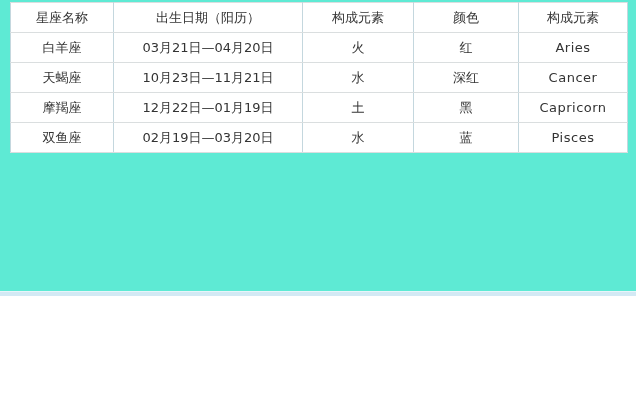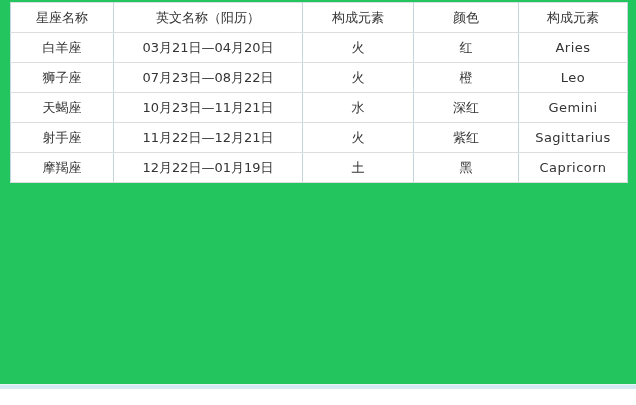--- a/index.html
+++ b/index.html
@@ -4,22 +4,22 @@
 <style>
   * { margin: 0; padding: 0; box-sizing: border-box; }
   html, body {
     width: 636px; height: 405px;
     background: #ffffff;
     font-family: "DejaVu Sans", "Liberation Sans", sans-serif;
     overflow: hidden;
   }
   .page {
     position: relative;
-    width: 636px; height: 389px;
-    background: #22c55e;
+    width: 636px; height: 296px;
+    background: #5eead4;
   }
   table.zodiac {
     position: absolute;
     left: 10px; top: 2px;
     width: 617px;
     border-collapse: collapse;
     table-layout: fixed;
   }
   table.zodiac th, table.zodiac td {
     height: 30px;
@@ -59,71 +59,64 @@
     <colgroup>
       <col style="width:103px">
       <col style="width:189px">
       <col style="width:111px">
       <col style="width:105px">
       <col style="width:109px">
     </colgroup>
     <thead>
       <tr>
         <th>星座名称</th>
-        <th>英文名称（阳历）</th>
+        <th>出生日期（阳历）</th>
         <th>构成元素</th>
         <th>颜色</th>
         <th>构成元素</th>
       </tr>
     </thead>
     <tbody id="zodiac-body">
     <tr>
       <td>白羊座</td>
       <td>03月21日—04月20日</td>
       <td>火</td>
       <td>红</td>
       <td class="en">Aries</td>
     </tr>
 
 
 
 
-    <tr>
-      <td>狮子座</td>
-      <td>07月23日—08月22日</td>
-      <td>火</td>
-      <td>橙</td>
-      <td class="en">Leo</td>
-    </tr>
 
 
 
     <tr>
       <td>天蝎座</td>
       <td>10月23日—11月21日</td>
       <td>水</td>
       <td>深红</td>
-      <td class="en">Gemini</td>
+      <td class="en">Cancer</td>
     </tr>
 
-    <tr>
-      <td>射手座</td>
-      <td>11月22日—12月21日</td>
-      <td>火</td>
-      <td>紫红</td>
-      <td class="en">Sagittarius</td>
-    </tr>
 
     <tr>
       <td>摩羯座</td>
       <td>12月22日—01月19日</td>
       <td>土</td>
       <td>黑</td>
       <td class="en">Capricorn</td>
     </tr>
 
 
+    <tr>
+      <td>双鱼座</td>
+      <td>02月19日—03月20日</td>
+      <td>水</td>
+      <td>蓝</td>
+      <td class="en">Pisces</td>
+    </tr>
   </tbody>
   </table>
 
   <div class="bottom-bar"></div>
 
 </div>
 
 </body></html>

